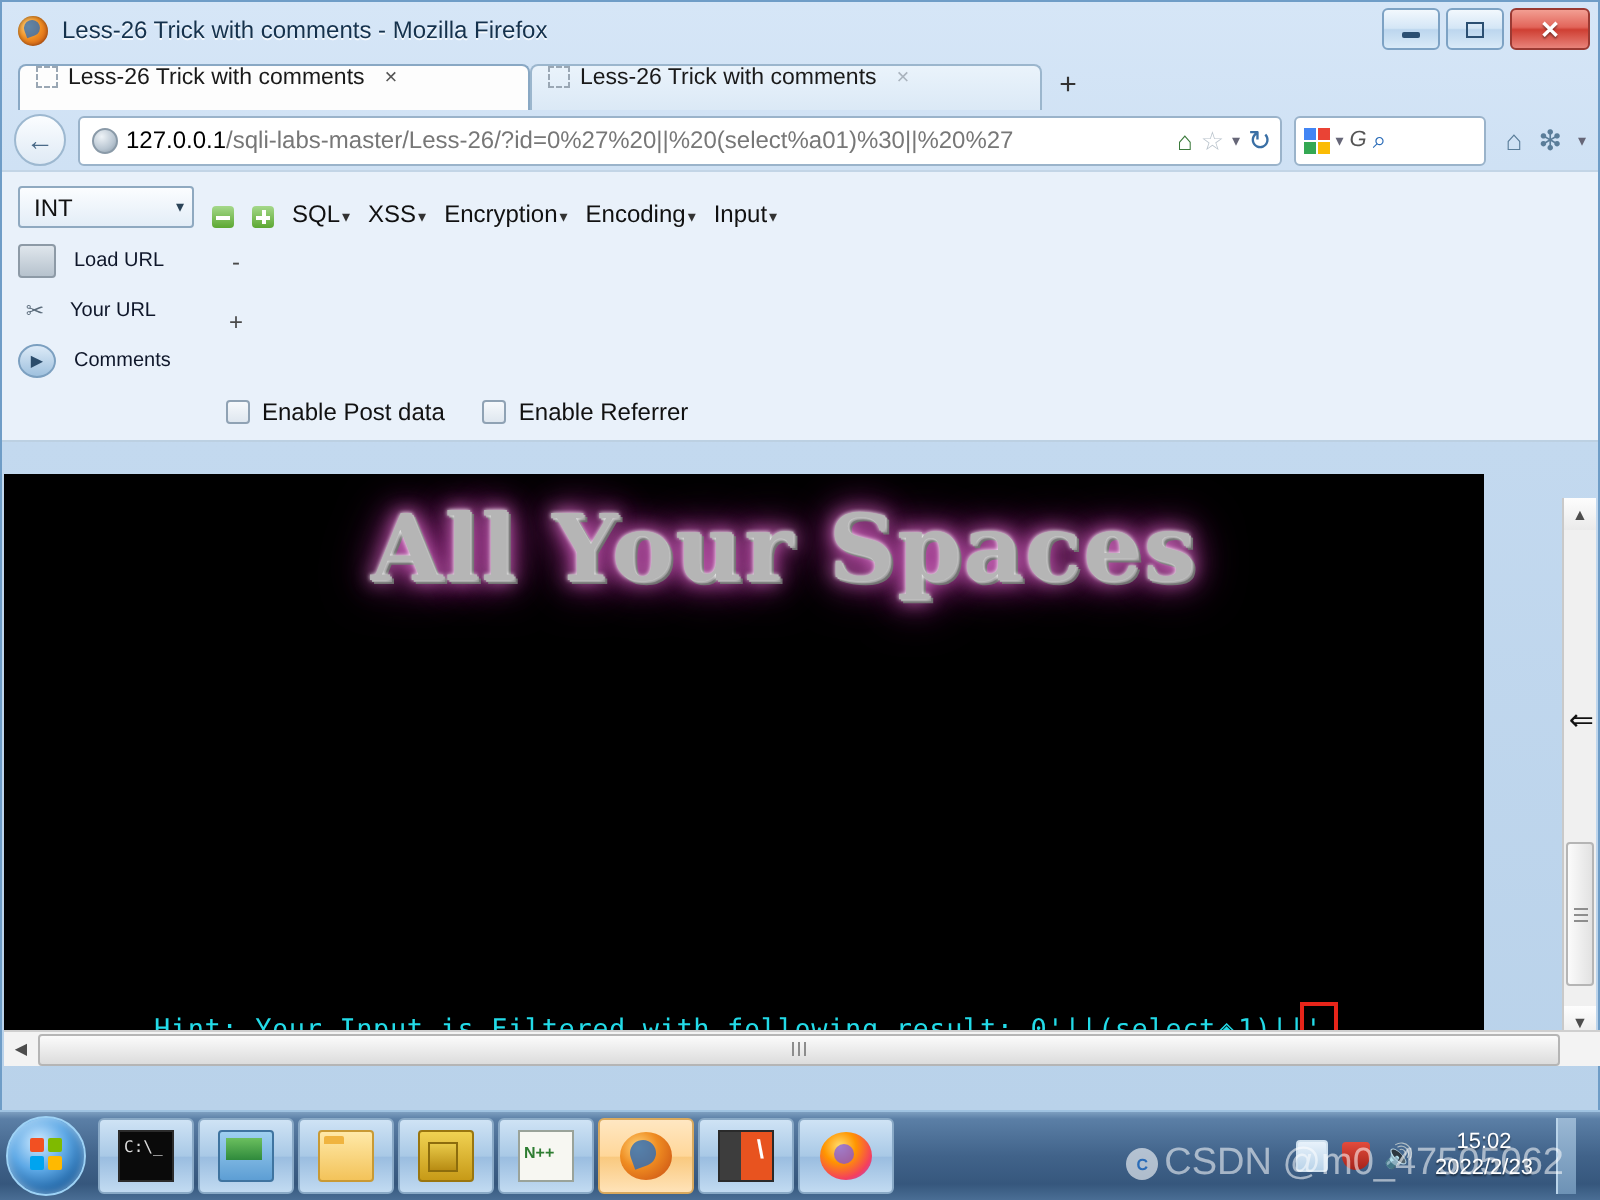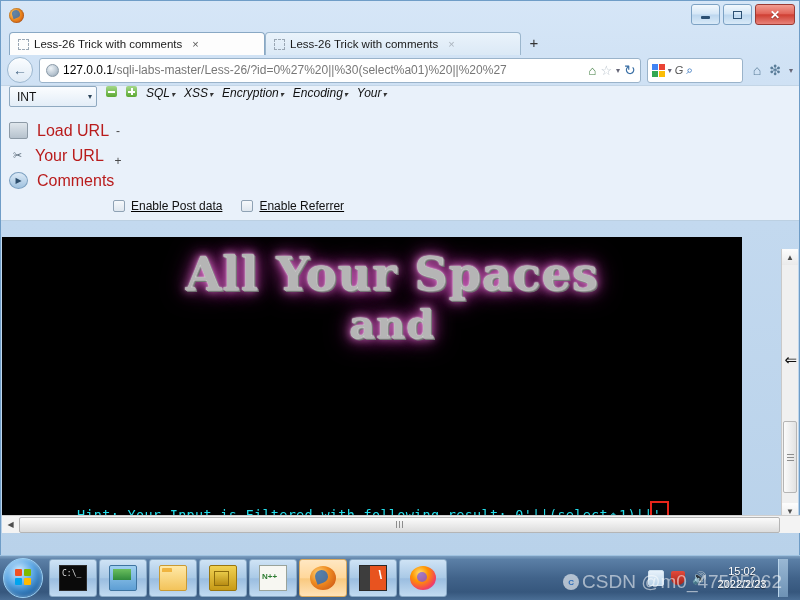--- a/index.html
+++ b/index.html
@@ -53,21 +53,21 @@
     color:#fff;font-size:12px;font-weight:bold;text-shadow:0 1px 1px rgba(0,0,0,.4);
   }
 
   
   .menubar{height:20px;display:flex;align-items:center;padding-left:8px;gap:14px;}
   .menubar span{font-size:12px;color:#111;white-space:nowrap;}
 
   
   .tabstrip{height:26px;display:flex;align-items:flex-end;padding-left:8px;}
   .tab{
-    position:relative;height:23px;display:flex;align-items:center;
+    position:relative;height:23px;display:flex;
     padding:0 22px 0 8px;border:1px solid #9bb6cd;border-bottom:none;
     border-radius:4px 4px 0 0;font-size:11.5px;color:#1a1a1a;
     background:linear-gradient(180deg,#eaf3fb 0%,#dbe9f6 100%);
     box-sizing:border-box;
   }
   .tab.active{background:#fdfdfd;border-color:#89a8c4;}
   .tab .fav{
     width:11px;height:11px;border:1px dashed #9aa7b4;margin-right:5px;flex:0 0 auto;
     box-sizing:border-box;
   }
@@ -117,60 +117,60 @@
   .g4{right:0;bottom:0;background:#fbbc05;}
   .gtext{font-size:11px;color:#555;font-style:italic;}
   .magnify{font-size:12px;color:#2b6cb8;}
   .navright{display:flex;align-items:center;gap:8px;flex:0 0 auto;padding-left:4px;}
   .hico{font-size:14px;color:#5a7d99;}
 
   
   .hackbar{
     background:#e9f1fa;border-top:1px solid #c3d5e6;border-bottom:1px solid #bcd0e2;
   }
-  .hbrow1{height:28px;display:flex;align-items:flex-start;padding-left:8px;gap:9px;}
+  .hbrow1{height:28px;display:flex;align-items:flex-end;padding-left:8px;gap:9px;}
   .hbselect{
     width:88px;height:21px;border:1px solid #8fa9c0;border-radius:2px;
     background:linear-gradient(180deg,#fbfdff 0%,#e3edf7 100%);
     display:flex;align-items:center;justify-content:space-between;
     padding:0 4px 0 7px;font-size:12px;color:#111;box-sizing:border-box;
   }
   .hbselect .arw{font-size:8px;color:#2c4458;}
   .pmbtn{width:11px;height:11px;border-radius:2px;flex:0 0 auto;position:relative;}
   .pmbtn.minus{background:linear-gradient(180deg,#a5d88a,#5ca832);}
   .pmbtn.plus{background:linear-gradient(180deg,#a5d88a,#5ca832);}
   .pmbtn:before{content:"";position:absolute;left:2px;top:4.5px;width:7px;height:2px;background:#fff;}
   .pmbtn.plus:after{content:"";position:absolute;left:4.5px;top:2px;width:2px;height:7px;background:#fff;}
-  .hbmenu{font-size:12px;color:#111;white-space:nowrap;font-style:italic;}
+  .hbmenu{font-size:12px;color:#111;white-space:nowrap;}
   .hbmenu .arw{font-size:8px;color:#333;margin-left:1px;}
 
   .hbrow2{display:flex;padding:4px 0 0 0;}
   .hbactions{width:108px;flex:0 0 auto;padding-left:8px;box-sizing:border-box;}
   .hbact{display:flex;align-items:center;height:25px;gap:9px;}
   .hbicon{
     width:17px;height:15px;flex:0 0 auto;display:flex;align-items:center;justify-content:center;
     font-size:11px;color:#5a6b7a;
   }
   .hbicon.load{
     background:linear-gradient(180deg,#dfe6ec,#b6c2cd);border:1px solid #8d9aa6;border-radius:2px;
   }
   .hbicon.exec{
     border-radius:50%;background:linear-gradient(180deg,#dceaf7,#9fc1de);
     border:1px solid #7ca0c0;color:#2c4d6b;font-size:8px;
   }
-  .hbact .lbl{font-size:16px;color:#b91c1c;white-space:nowrap;}
+  .hbact .lbl{font-size:10px;color:#0f172a;white-space:nowrap;}
   .ta-wrap{flex:1;padding-right:6px;position:relative;}
   .hbtextarea{
     width:100%;height:72px;background:#fff;border:1px solid #98b0c6;
     box-sizing:border-box;padding:5px 6px;font-size:12px;color:#000;
     overflow:hidden;white-space:nowrap;
   }
   .zoomcol{width:18px;flex:0 0 auto;font-size:12px;color:#4a4a4a;
     display:flex;flex-direction:column;align-items:center;justify-content:flex-start;gap:16px;padding-top:6px;}
-  .hbchecks{display:flex;align-items:center;gap:19px;padding:6px 0 7px 112px;text-decoration:underline;}
+  .hbchecks{display:flex;align-items:center;gap:19px;padding:6px 0 7px 112px;}
   .chkitem{display:flex;align-items:center;gap:6px;}
   .chkbox{
     width:12px;height:12px;border:1px solid #8fa2b4;border-radius:2px;
     background:linear-gradient(180deg,#f6f9fc,#dfe7ef);box-sizing:border-box;
   }
   .chkitem .lbl{font-size:12px;color:#111;}
 
   
   .content{
     position:absolute;left:1px;top:236px;width:740px;height:286px;
@@ -328,20 +328,21 @@
 </style>
 </head>
 <body>
 
 <div class="app">
 
   <div class="window">
 
     <div class="titlebar">
       <span class="ffavicon"></span>
+      <span class="wtitle">Less-26 Trick with comments - Mozilla Firefox</span>
       <div class="wbtns">
         <div class="wbtn">
             <i class="ic-min"></i>
           </div>
         <div class="wbtn">
             <i class="ic-max"></i>
           </div>
         <div class="wbtn close">
             <span>✕</span>
           </div>
@@ -362,21 +363,21 @@
       </div>
       <div class="newtab">+</div>
     </div>
 
     <div class="navbar">
       <div class="backbtn">
         <span>←</span>
       </div>
       <div class="urlbar">
         <span class="globe"></span>
-        <span class="urltext"><b>127.0.0.1</b><span>/sqli-labs-master/Less-26/?id=0%27%20||%30(select%a01)%20||%20%27</span></span>
+        <span class="urltext"><b>127.0.0.1</b><span>/sqli-labs-master/Less-26/?id=0%27%20||%20(select%a01)%30||%20%27</span></span>
         <span class="urlicons">
           <span class="homeico">⌂</span>
           <span class="starico">☆</span>
           <span class="caret">▾</span>
           <span class="reload">↻</span>
         </span>
       </div>
       <div class="searchbox">
         <span class="glogo">
             <i class="g1"></i>
@@ -400,21 +401,21 @@
         <div class="hbselect">
           <span>INT</span>
           <span class="arw">▾</span>
         </div>
         <span class="pmbtn minus"></span>
         <span class="pmbtn plus"></span>
         <span class="hbmenu"><span>SQL</span><span class="arw">▾</span></span>
         <span class="hbmenu"><span>XSS</span><span class="arw">▾</span></span>
         <span class="hbmenu"><span>Encryption</span><span class="arw">▾</span></span>
         <span class="hbmenu"><span>Encoding</span><span class="arw">▾</span></span>
-        <span class="hbmenu"><span>Your</span><span class="arw">▾</span></span>
+        <span class="hbmenu"><span>Input</span><span class="arw">▾</span></span>
       </div>
 
       <div class="hbrow2">
         <div class="hbactions">
           <div class="hbact">
             <span class="hbicon load"></span>
             <span class="lbl">Load URL</span>
           </div>
           <div class="hbact">
             <span class="hbicon">✂</span>
@@ -439,21 +440,20 @@
         <div class="chkitem">
           <span class="chkbox"></span>
           <span class="lbl">Enable Referrer</span>
         </div>
       </div>
     </div>
 
     <div class="content">
       <div class="banner">
         <div class="l1">All Your Spaces</div>
-        <div class="l2">and</div>
       </div>
     </div>
 
     <div class="hint">
       <span>Hint: Your Input is Filtered with following result: 0'||(select</span><span class="badchar">◈</span><span>1)||'</span>
     </div>
     <div class="redbox" style="left:649px;top:500px;width:19px;height:25px;"></div>
 
     <div class="vscroll">
       <div class="vs-arrow">▲</div>

